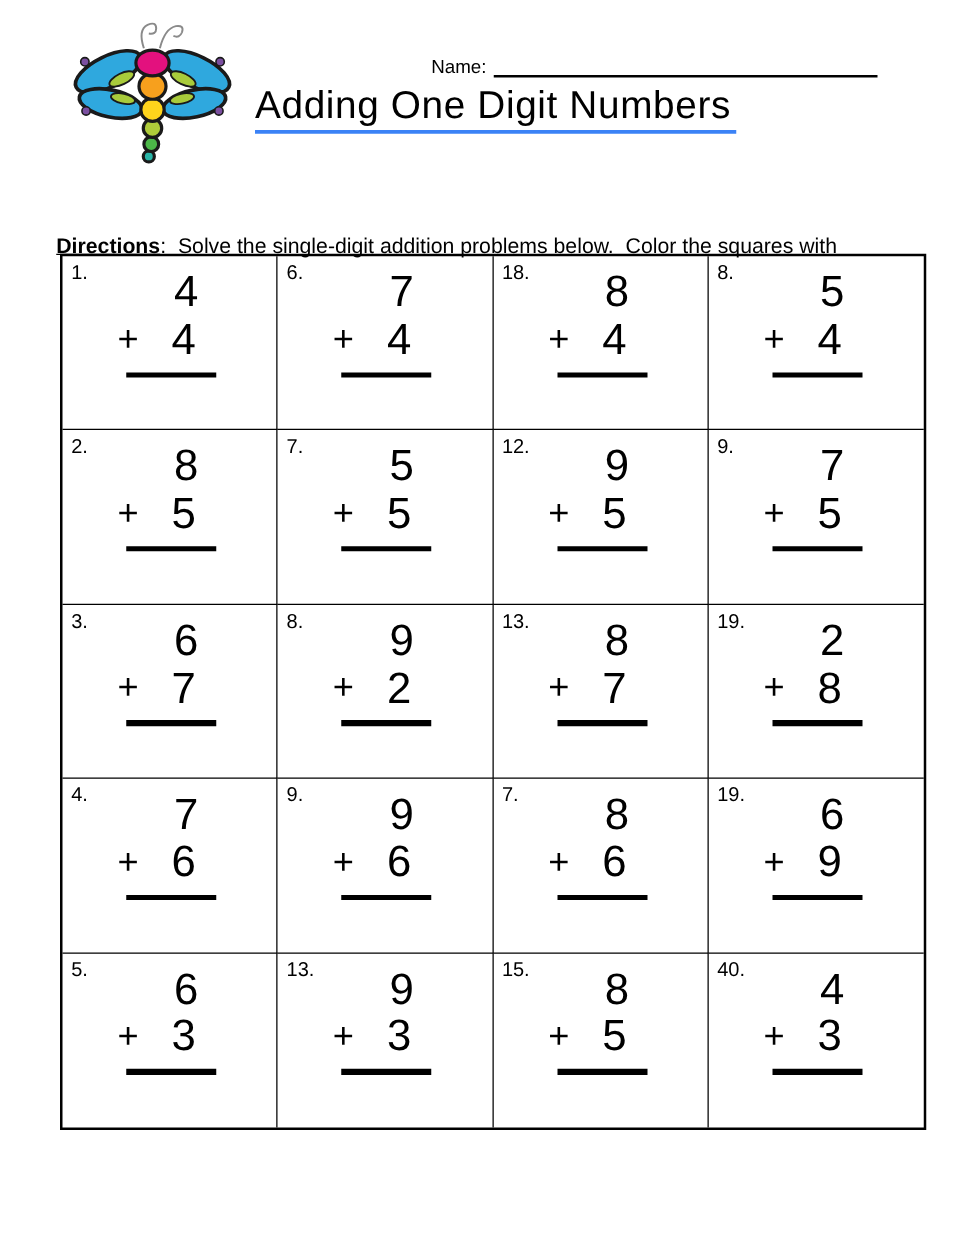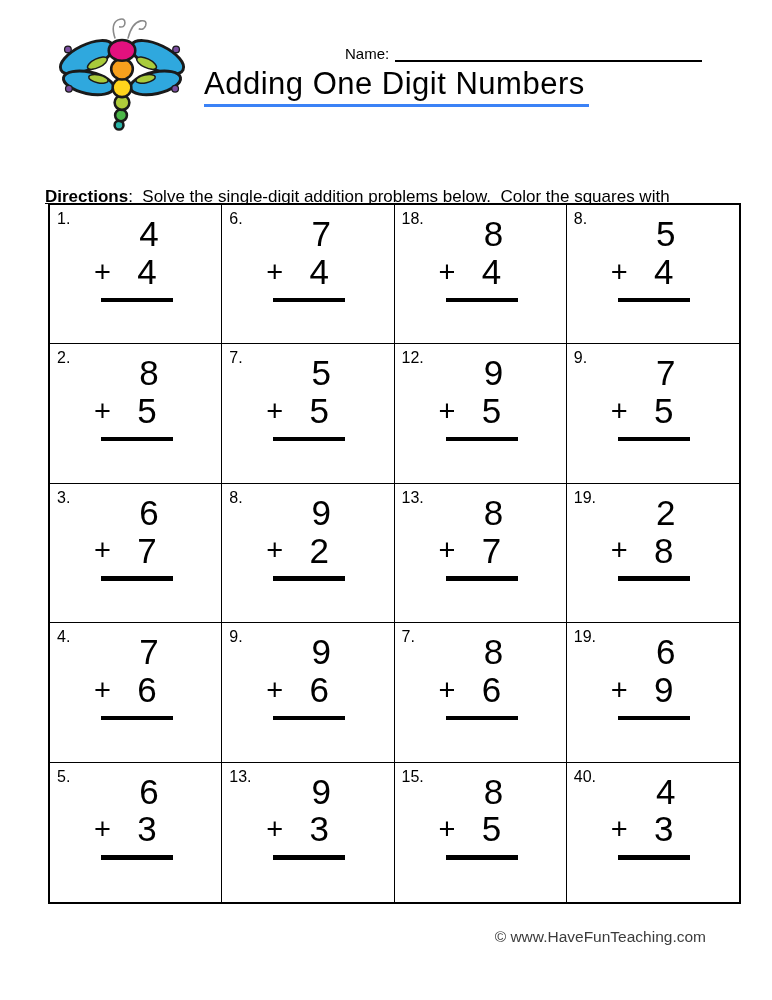--- a/index.html
+++ b/index.html
@@ -353,15 +353,14 @@
         <div class="plus-row">
             <span class="plus">+</span>
             <span class="addend-bottom">3</span>
           </div>
         <div class="answer-line"></div>
       </div>
     </div>
 
   </div>
 
-  <div class="footer">© www.HaveFunTeaching.com</div>
 
 </div>
 
 </body></html>

